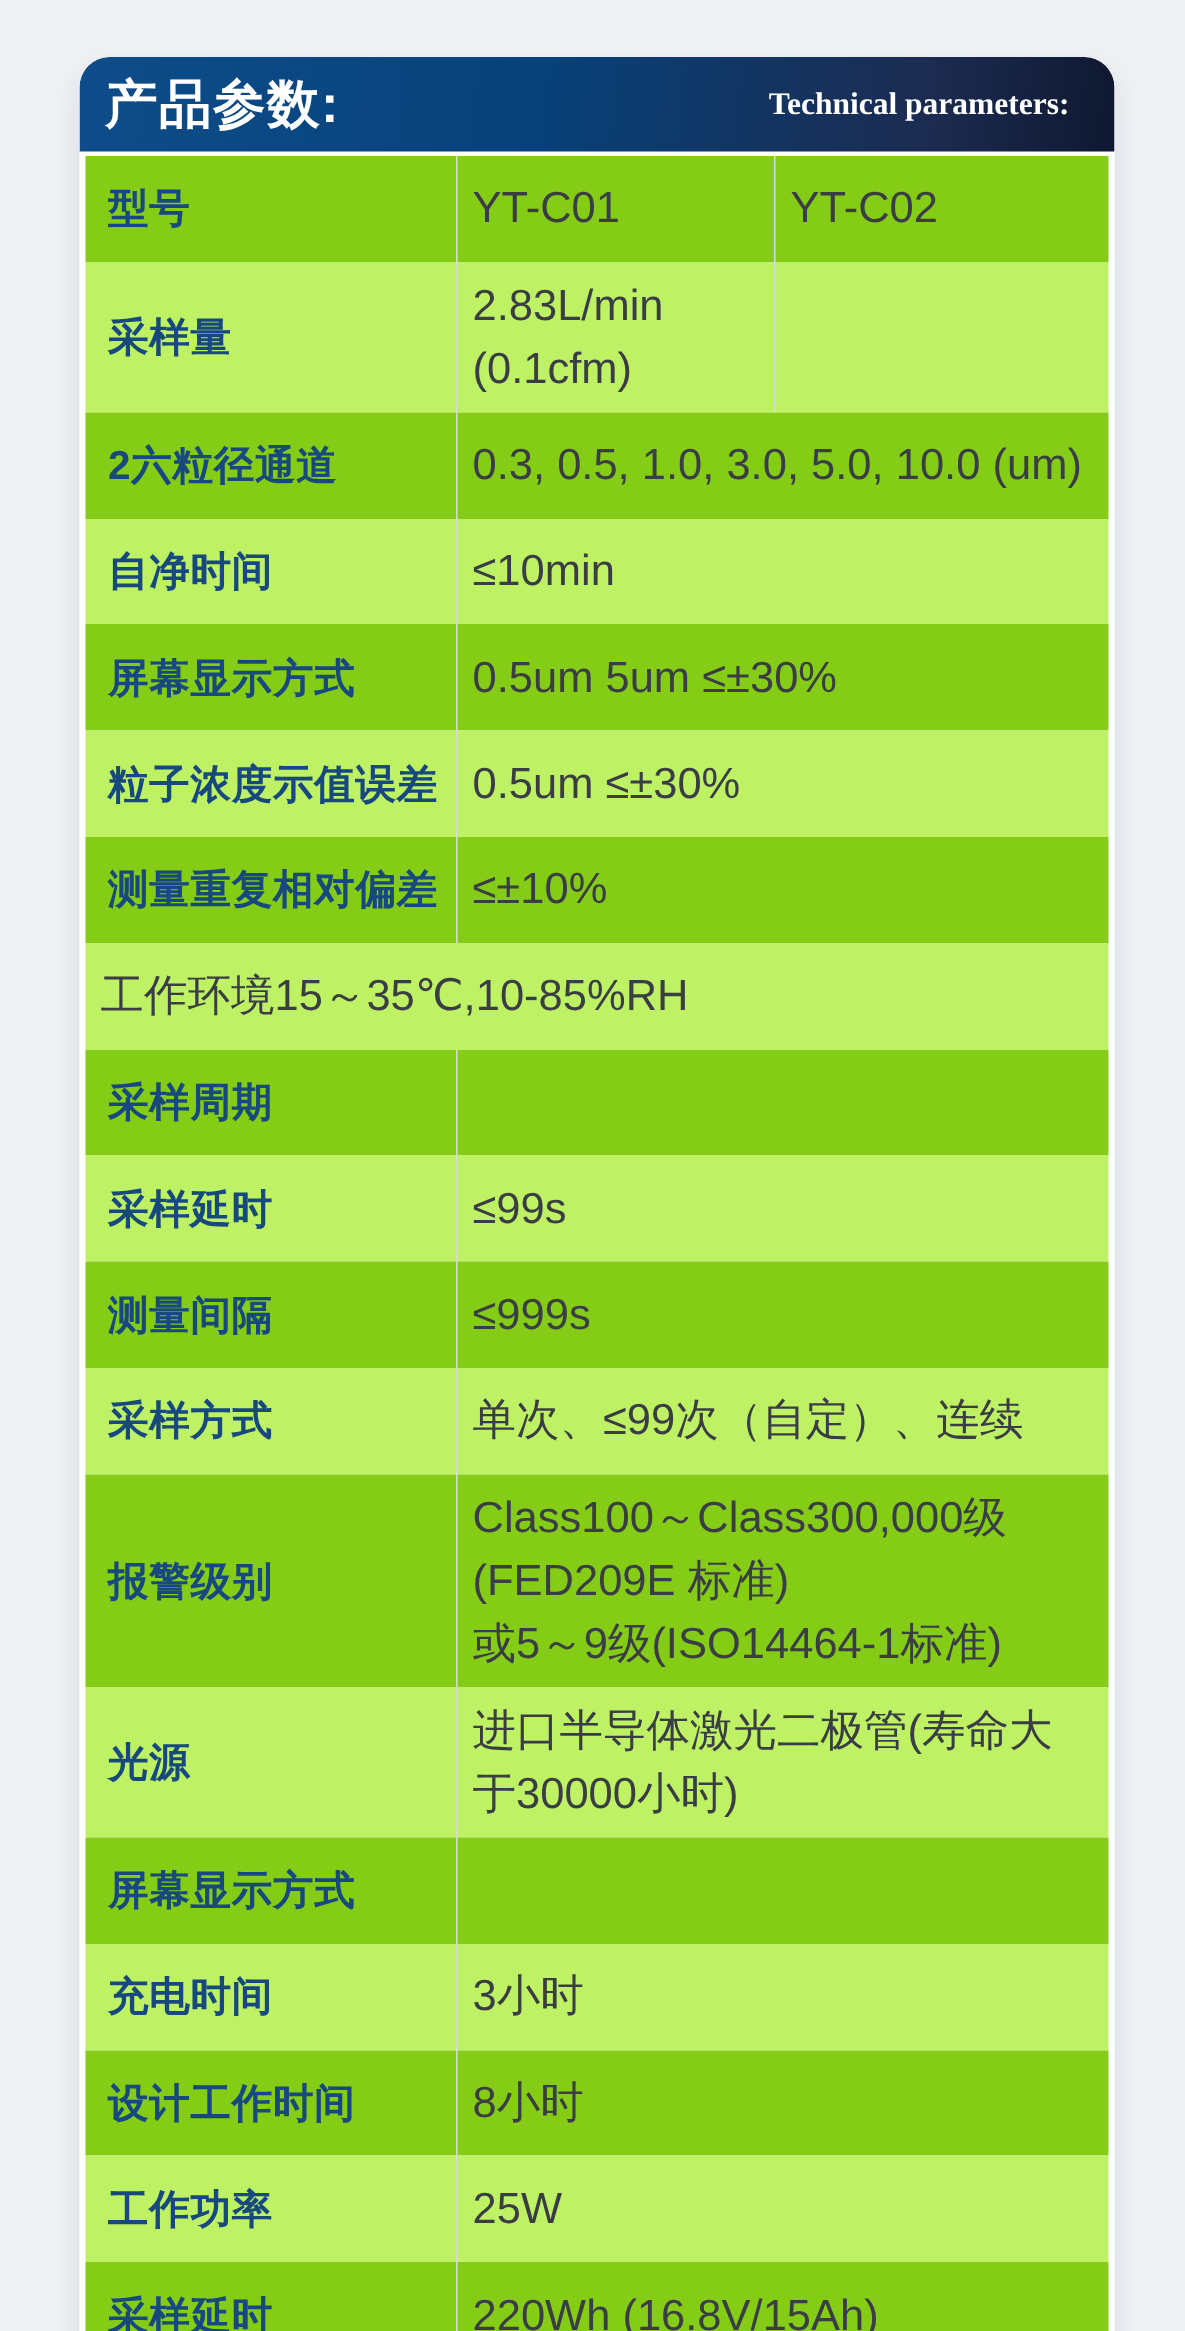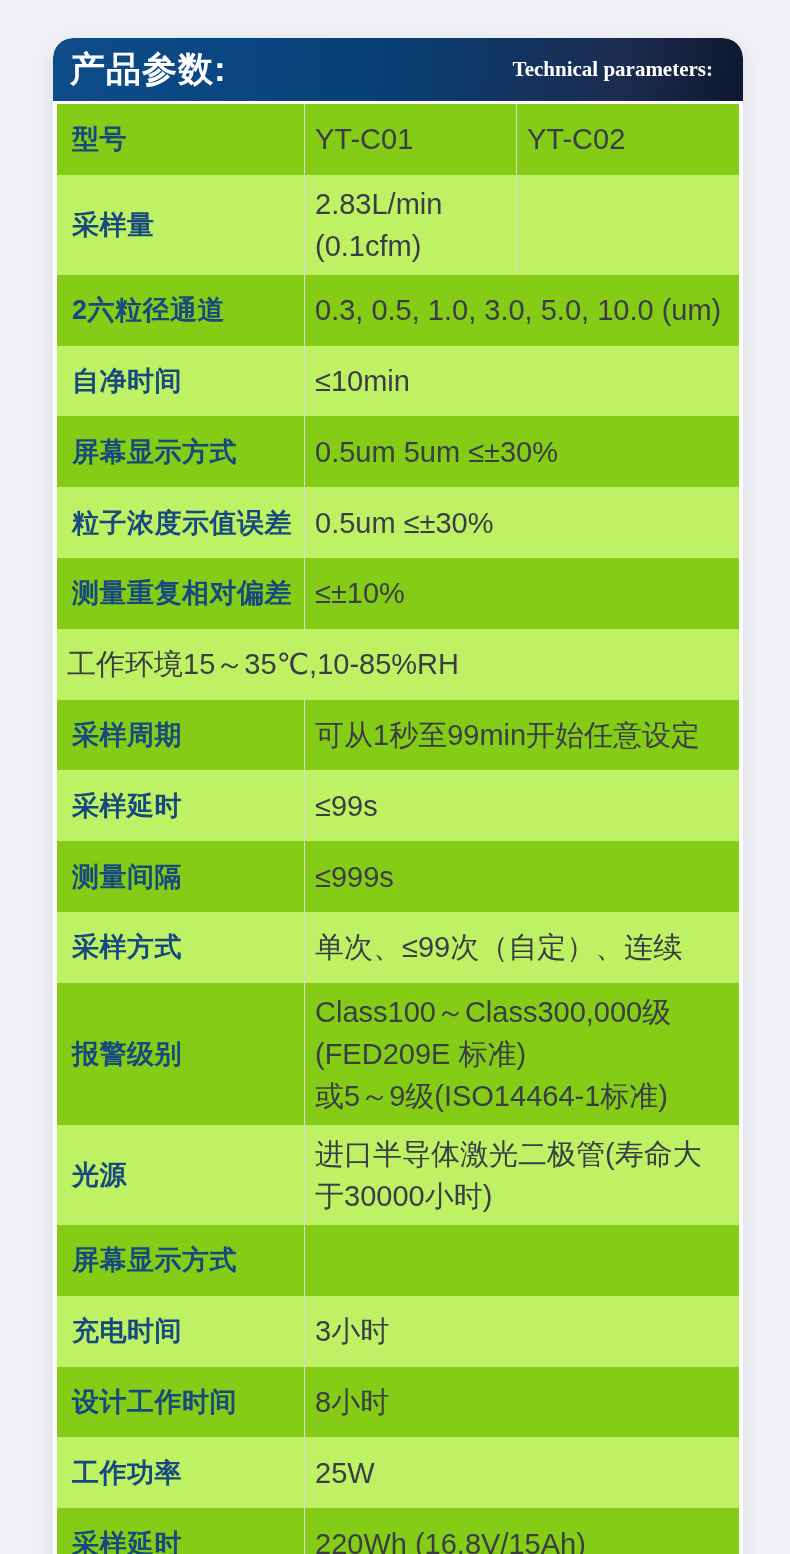--- a/index.html
+++ b/index.html
@@ -116,21 +116,20 @@
       </div>
       <div class="row stripe">
         <div class="label-cell">测量重复相对偏差</div>
         <div class="value-cell">≤±10%</div>
       </div>
       <div class="row">
         <div class="value-cell">工作环境15～35℃,10-85%RH</div>
       </div>
       <div class="row stripe">
         <div class="label-cell">采样周期</div>
-        <div class="value-cell">可从1秒至99min开始任意设定</div>
       </div>
       <div class="row">
         <div class="label-cell">采样延时</div>
         <div class="value-cell">≤99s</div>
       </div>
       <div class="row stripe">
         <div class="label-cell">测量间隔</div>
         <div class="value-cell">≤999s</div>
       </div>
       <div class="row">

